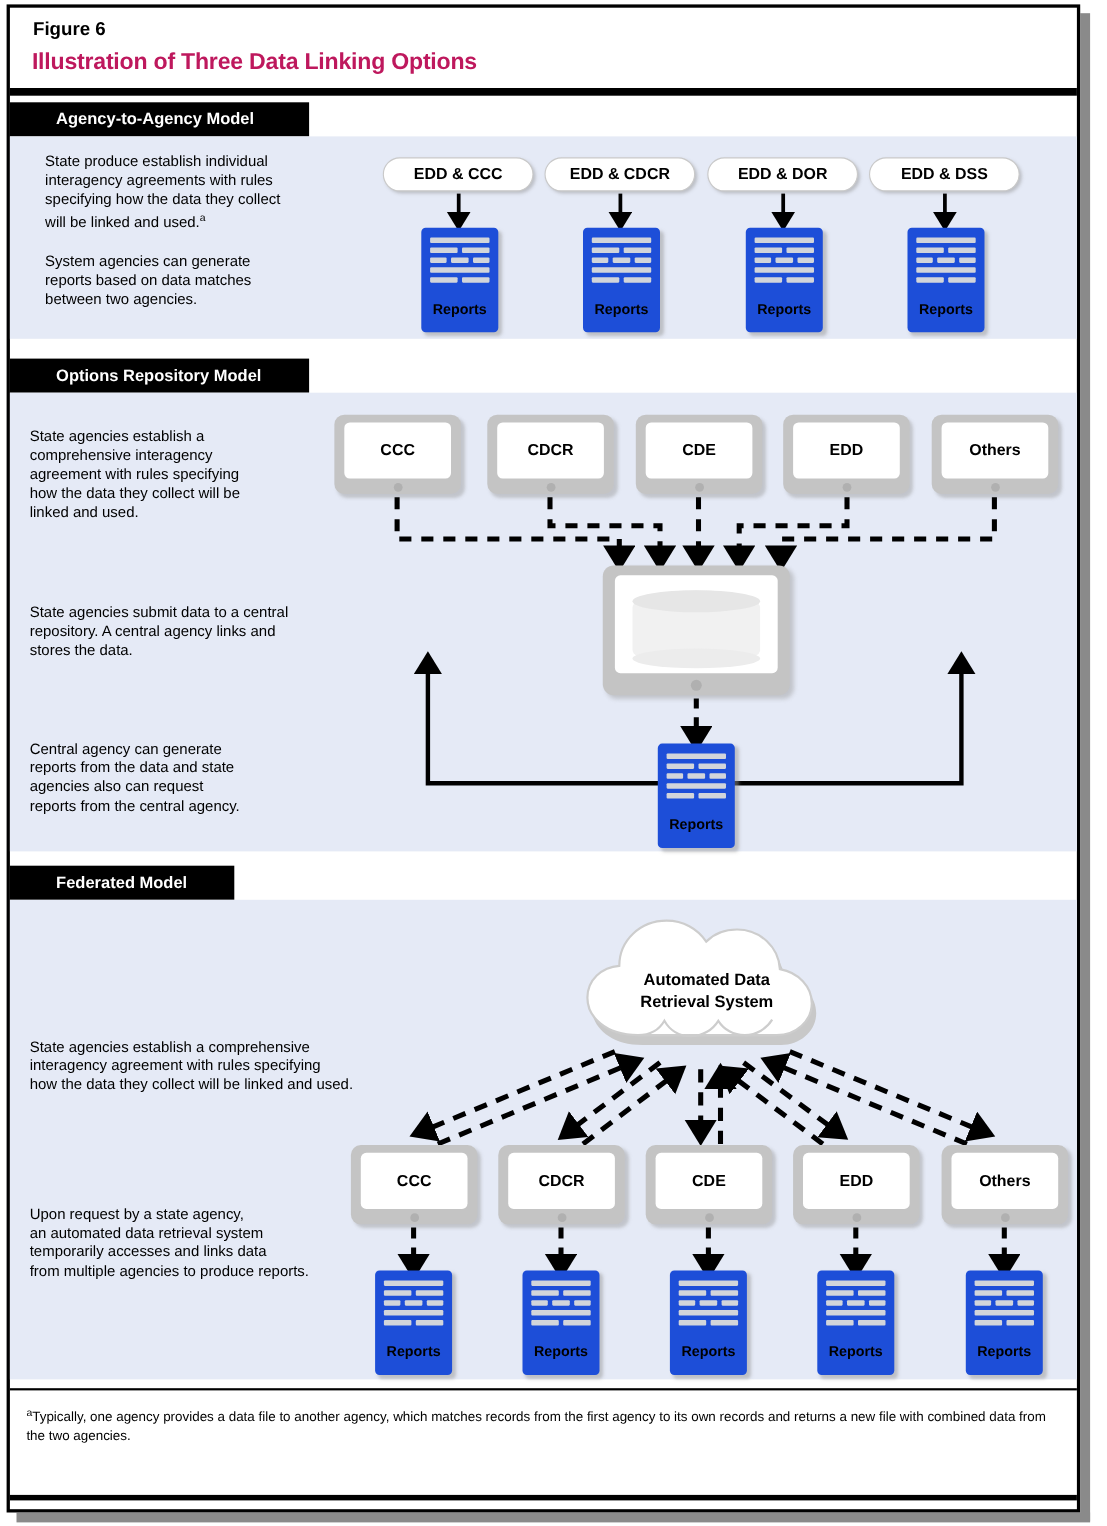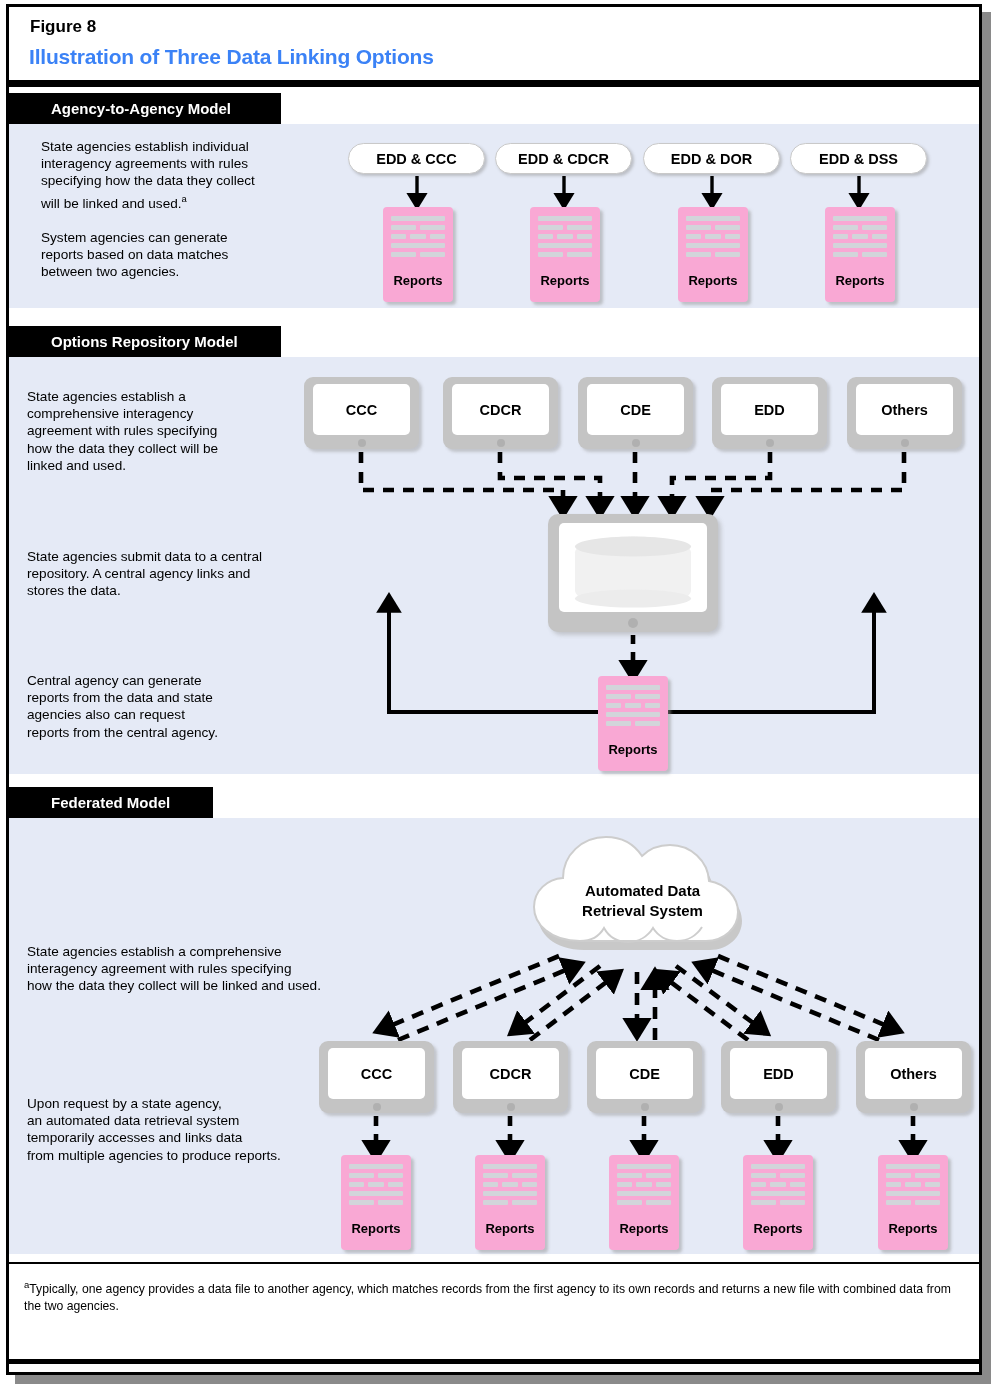--- a/index.html
+++ b/index.html
@@ -31,21 +31,21 @@
   }
 
   
   .fig-num {
     position:absolute; left:30px; top:17px;
     font-size:17px; font-weight:bold; color:#000;
     letter-spacing:0px;
   }
   .fig-title {
     position:absolute; left:29px; top:45px;
-    font-size:21px; font-weight:bold; color:#3b82f6;
+    font-size:21px; font-weight:bold; color:#be185d;
     letter-spacing:-0.2px;
   }
   .title-rule {
     position:absolute; left:9px; top:80px;
     width:970px; height:7px; background:#000;
   }
 
   
   .banner {
     position:absolute; height:31px; background:#000;
@@ -68,21 +68,21 @@
     background:#fff; border:1.5px solid #c9c9c9;
     border-radius:16px;
     display:flex; align-items:center; justify-content:center;
     font-size:14.5px; font-weight:bold; color:#000;
     box-shadow:2px 2px 3px rgba(140,140,140,.45);
   }
 
   
   .doc {
     position:absolute; width:70px; height:95px;
-    background:#f9a8d4; border-radius:4px;
+    background:#1d4ed8; border-radius:4px;
     box-shadow:3px 3px 3px rgba(150,150,150,.5);
     display:flex; flex-direction:column; align-items:center;
     padding-top:9px;
   }
   .doc .lines { width:54px; }
   .doc .ln { height:5px; background:#d2d5da; border-radius:1px; margin-bottom:4px; }
   .doc .row { display:flex; gap:4px; margin-bottom:4px; }
   .doc .row .ln { margin-bottom:0; }
   .doc .cap {
     position:absolute; bottom:14px; left:0; right:0;
@@ -169,30 +169,30 @@
 </style>
 </head>
 <body>
 
 <div id="figure">
 
   <div class="shadow-right"></div>
   <div class="shadow-bottom"></div>
   <div class="frame"></div>
 
-  <div class="fig-num">Figure 8</div>
+  <div class="fig-num">Figure 6</div>
   <div class="fig-title">Illustration of Three Data Linking Options</div>
   <div class="title-rule"></div>
 
   <div class="banner" style="left:9px; top:93px; width:272px;">
     <span>Agency-to-Agency Model</span>
   </div>
   <div class="panel" style="left:9px; top:124px; width:970px; height:184px;"></div>
 
-  <div class="btext" style="left:41px; top:138px; width:250px;"><span>State agencies establish individual
+  <div class="btext" style="left:41px; top:138px; width:250px;"><span>State produce establish individual
 interagency agreements with rules
 specifying how the data they collect
 will be linked and used.</span><span class="sup">a</span></div>
 
   <div class="btext" style="left:41px; top:229px; width:250px;">System agencies can generate
 reports based on data matches
 between two agencies.</div>
 
   <div class="pill" style="left:348px; top:143px; width:137px;">
     <span>EDD &amp; CCC</span>

